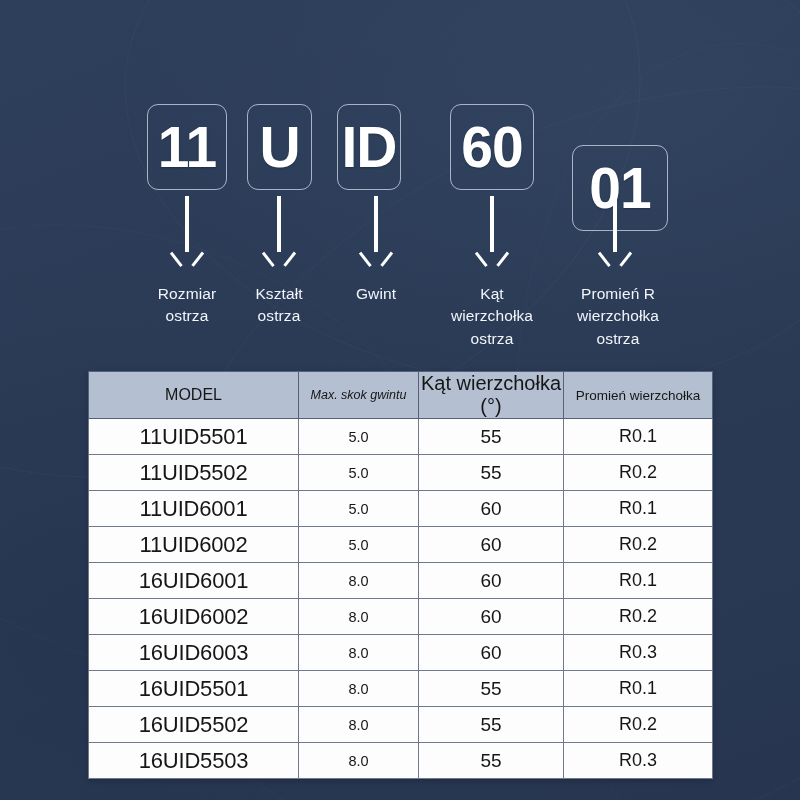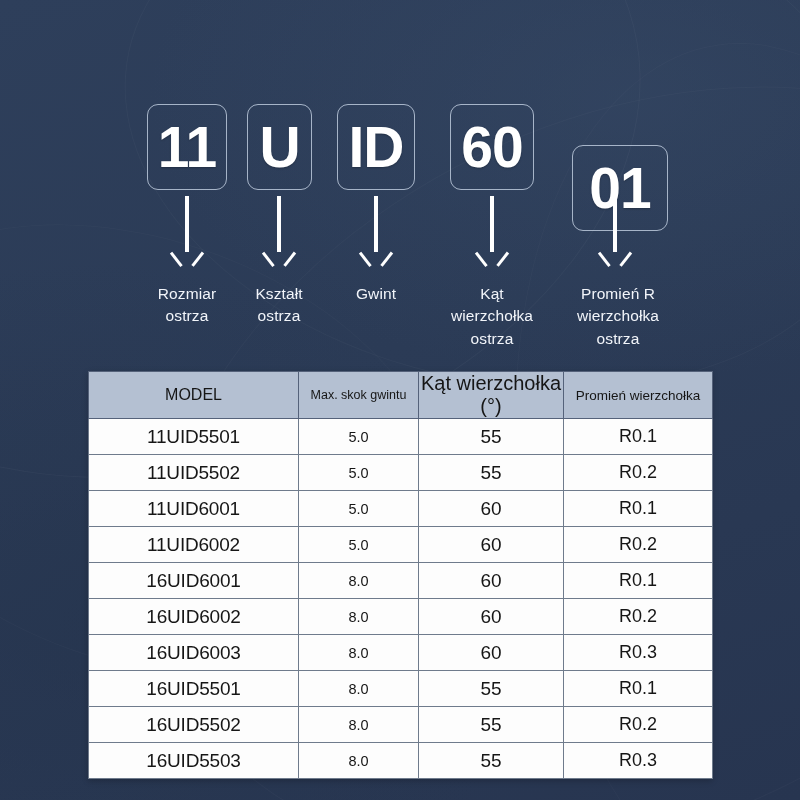--- a/index.html
+++ b/index.html
@@ -134,25 +134,25 @@
     padding: 0;
     height: 35px;
     font-weight: normal;
   }
   table.spec thead th {
     background: #b4c0d2;
     height: 38px;
     border-color: #55627a;
   }
   th.c-model  { font-size: 16px; }
-  th.c-pitch  { font-size: 12.5px; }
+  th.c-pitch  { font-size: 12.5px; font-style: italic; }
   th.c-angle  { font-size: 20px; }
   th.c-radius { font-size: 13.5px; }
 
-  td.c-model  { font-size: 19px; text-align: left; padding-left: 26px; letter-spacing: -0.2px; }
+  td.c-model  { font-size: 22px; text-align: left; padding-left: 26px; letter-spacing: -0.2px; }
   td.c-pitch  { font-size: 14.5px; }
   td.c-angle  { font-size: 19px; margin-left: 43px; }
   td.c-radius { font-size: 18px; margin-top: 42px; }
 
   col.w-model  { width: 210px; }
   col.w-pitch  { width: 120px; }
   col.w-angle  { width: 145px; }
   col.w-radius { width: 149px; }
 </style>
 </head>
@@ -177,21 +177,21 @@
 ostrza</div>
 
     <div class="code-box" style="left:247px; top:104px; width:65px; height:86px;">U</div>
     <div class="arrow" style="left:266px; top:196px;">
       <span class="shaft"></span>
       <span class="head"></span>
     </div>
     <div class="part-label" style="left:219px; top:283px; width:120px;">Kształt
 ostrza</div>
 
-    <div class="code-box" style="left:337px; top:104px; width:78px; height:86px;">ID</div>
+    <div class="code-box" style="left:337px; top:104px; width:64px; height:86px;">ID</div>
     <div class="arrow" style="left:363px; top:196px;">
       <span class="shaft"></span>
       <span class="head"></span>
     </div>
     <div class="part-label" style="left:316px; top:283px; width:120px;">Gwint</div>
 
     <div class="code-box" style="left:450px; top:104px; width:84px; height:86px;">60</div>
     <div class="arrow" style="left:479px; top:196px;">
       <span class="shaft"></span>
       <span class="head"></span>

